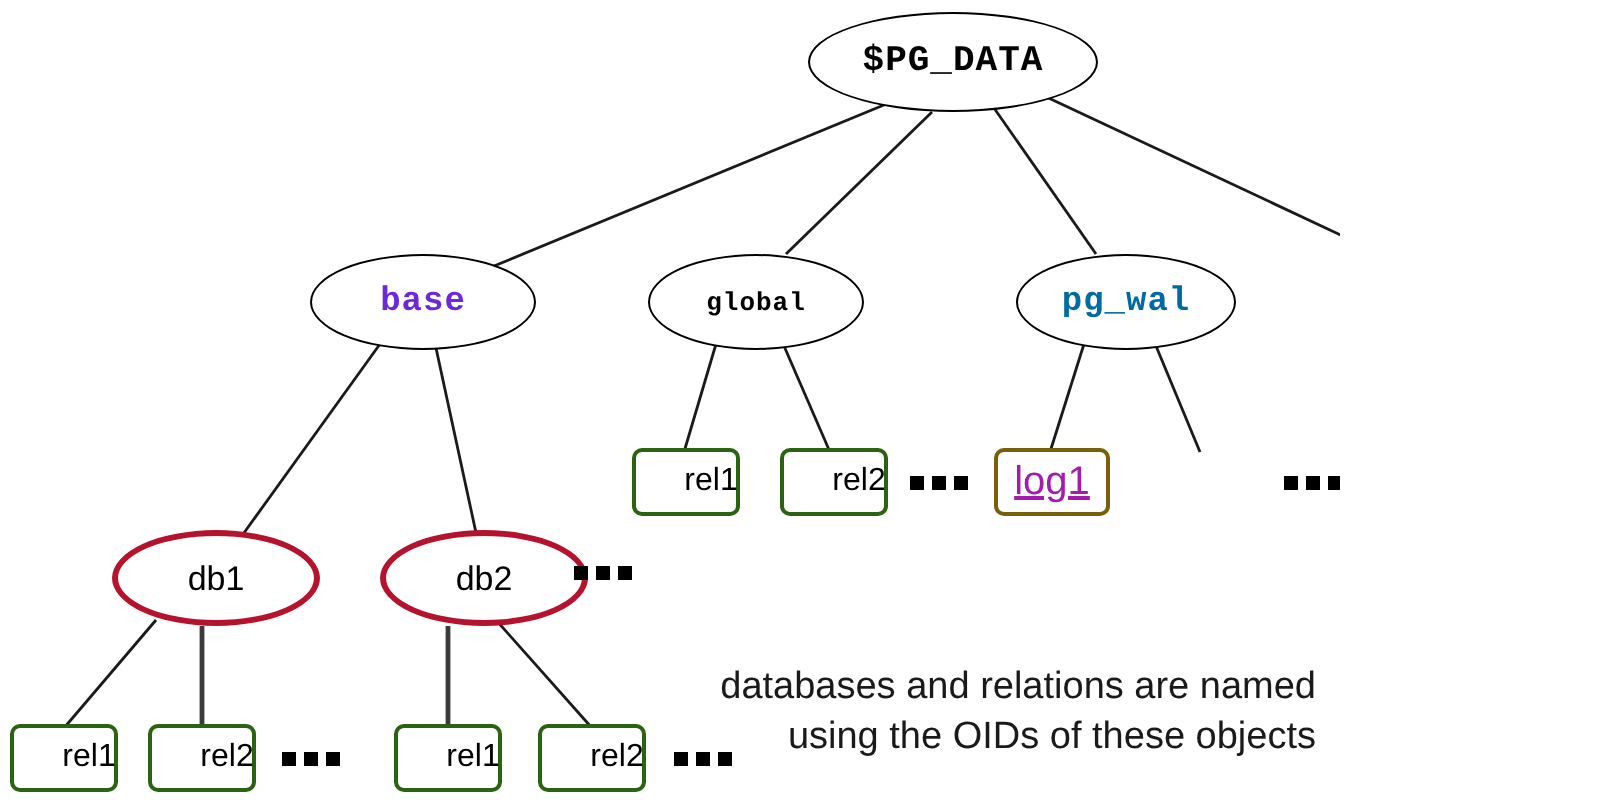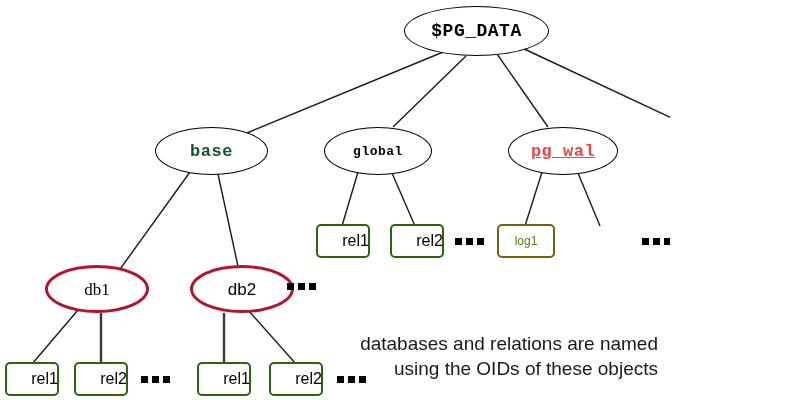--- a/index.html
+++ b/index.html
@@ -52,61 +52,61 @@
   .n-root {
     left: 404px; top: 6px; width: 145px; height: 50px;
     border: 1.6px solid #000000;
     font-size: 18px;
     color: #000000;
   }
   .n-base {
     left: 155px; top: 127px; width: 113px; height: 48px;
     border: 1.5px solid #000000;
     font-size: 17px;
-    color: #14532d;
+    color: #6d28d9;
   }
   .n-global {
     left: 324px; top: 127px; width: 108px; height: 48px;
     border: 1.5px solid #000000;
     font-size: 13px;
     color: #000000;
   }
   .n-pgwal {
     left: 508px; top: 127px; width: 110px; height: 48px;
     border: 1.5px solid #000000;
     font-size: 17px;
-    color: #ef4444;
-    text-decoration: underline;
+    color: #0369a1;
   }
   .n-conf {
     left: 692px; top: 127px; width: 94px; height: 46px;
     border: 3px solid #16477f;
     font-size: 17px;
     color: #000000;
   }
   .n-db {
     top: 265px; width: 104px; height: 48px;
     border: 3px solid #b5122e;
     font-size: 17px;
     color: #000000;
   }
-  .n-db1 { left: 45px; font-family: Liberation Serif, serif; }
+  .n-db1 { left: 56px; }
   .n-db2 { left: 190px; }
   .n-rel {
     width: 54px; height: 34px;
     border: 2.5px solid #2b6310;
     font-size: 16px;
     color: #000000;
     padding-left: 25px;
   }
   .n-log {
     width: 58px; height: 34px;
     border: 2.5px solid #7a5f0a;
-    font-size: 12px;
-    color: #4d7c0f;
+    font-size: 20px;
+    color: #a21caf;
+    text-decoration: underline;
   }
   .row-g { top: 224px; }
   .row-b { top: 362px; }
   .dots {
     position: absolute;
     display: flex;
     align-items: center;
     gap: 4px;
     z-index: 2;
   }

